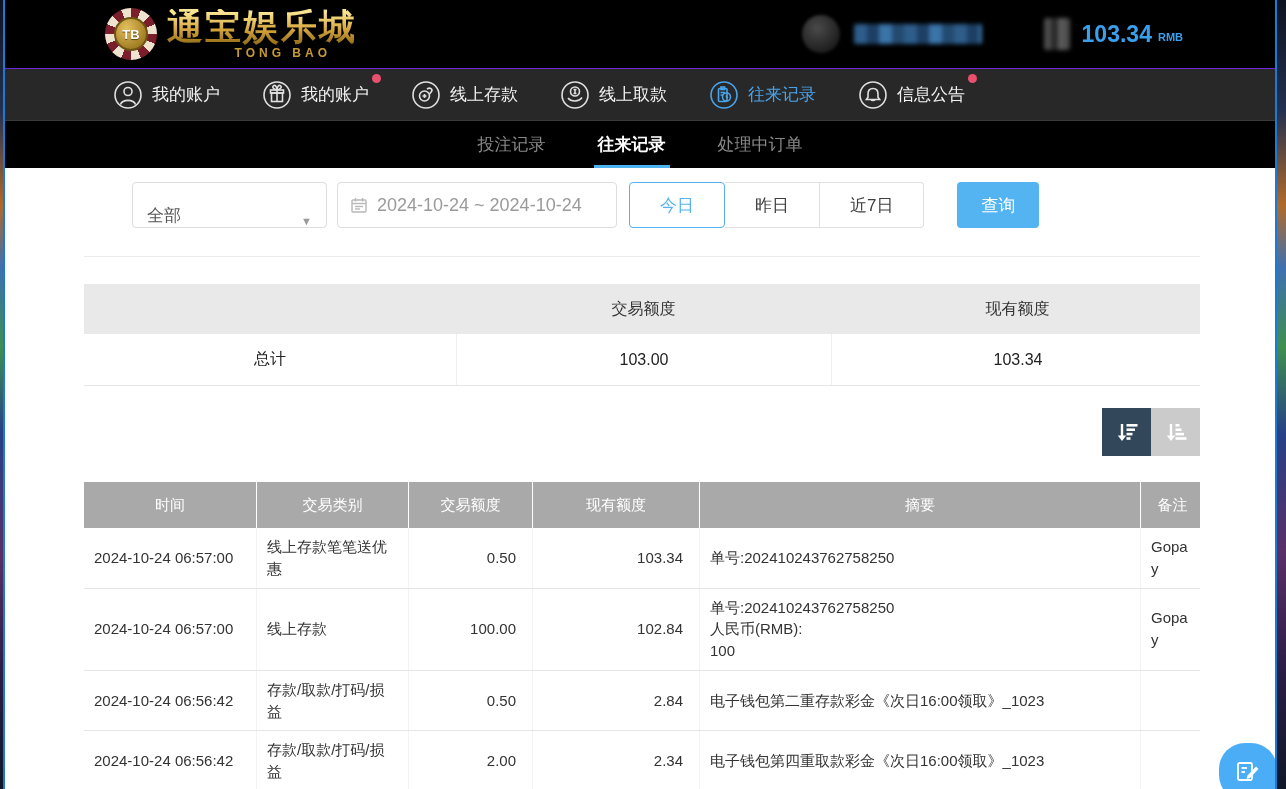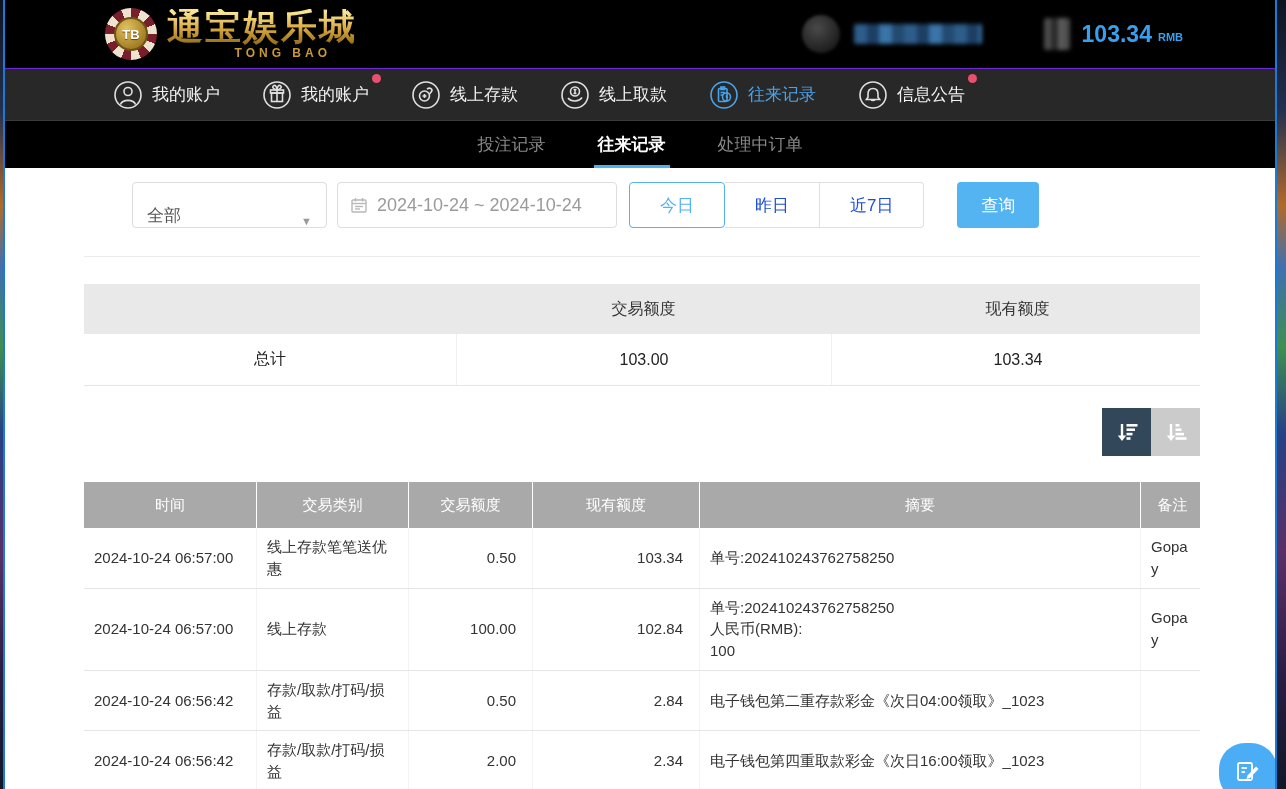--- a/index.html
+++ b/index.html
@@ -63,21 +63,21 @@
   .content { padding:0 75px 0 79px; }
   .filter-row { margin-top:14px; display:flex; align-items:center; height:46px; }
   .select-box { width:195px; height:46px; border:1px solid #ddd; border-radius:4px;
     display:flex; align-items:flex-end; padding:0 14px; color:#555; font-size:17px; cursor:pointer; position:relative;margin-left:48px; }
   .select-caret { position:absolute; right:14px; color:#9a9a9a; font-size:11px; }
   .date-box { width:280px; height:46px; border:1px solid #ddd; border-radius:4px; margin-left:10px;
     display:flex; align-items:center; padding:0 12px; color:#9a9a9a; font-size:18px; cursor:pointer; }
   .date-box svg { margin-right:9px; flex:0 0 auto; }
   .quick-group { display:flex; margin-left:12px; }
   .qbtn { height:46px; padding:0 30px; background:#fff; border:1px solid #e0e0e0; border-left-width:0;
-    color:#1d4ed8; font-size:17px; display:flex; align-items:center; cursor:pointer; }
+    color:#404040; font-size:17px; display:flex; align-items:center; cursor:pointer; }
   .qbtn:first-child { border-left-width:1px; border-radius:4px 0 0 4px; }
   .qbtn:last-child { border-radius:0 4px 4px 0; }
   .qbtn.active { border:1px solid #55b2ef; color:#55b2ef; border-radius:4px; }
   .search-btn { margin-left:33px; width:82px; height:46px; background:#54b4f2; border:none; border-radius:4px;
     color:#fff; font-size:17px; cursor:pointer; }
 
   .divider { margin-top:28px; border-bottom:1px solid #ececec; }
 
   
   .summary { margin-top:27px; }
@@ -306,21 +306,21 @@
 人民币(RMB):
 100</div>
         <div class="cell-note">Gopay</div>
       </div>
 
       <div class="drow">
         <div class="cell-time">2024-10-24 06:56:42</div>
         <div>存款/取款/打码/损益</div>
         <div class="cell-amt">0.50</div>
         <div class="cell-bal">2.84</div>
-        <div class="cell-sum">电子钱包第二重存款彩金《次日04:00领取》_1023</div>
+        <div class="cell-sum">电子钱包第二重存款彩金《次日16:00领取》_1023</div>
         <div class="cell-note"></div>
       </div>
 
       <div class="drow">
         <div class="cell-time">2024-10-24 06:56:42</div>
         <div>存款/取款/打码/损益</div>
         <div class="cell-amt">2.00</div>
         <div class="cell-bal">2.34</div>
         <div class="cell-sum">电子钱包第四重取款彩金《次日16:00领取》_1023</div>
         <div class="cell-note"></div>

